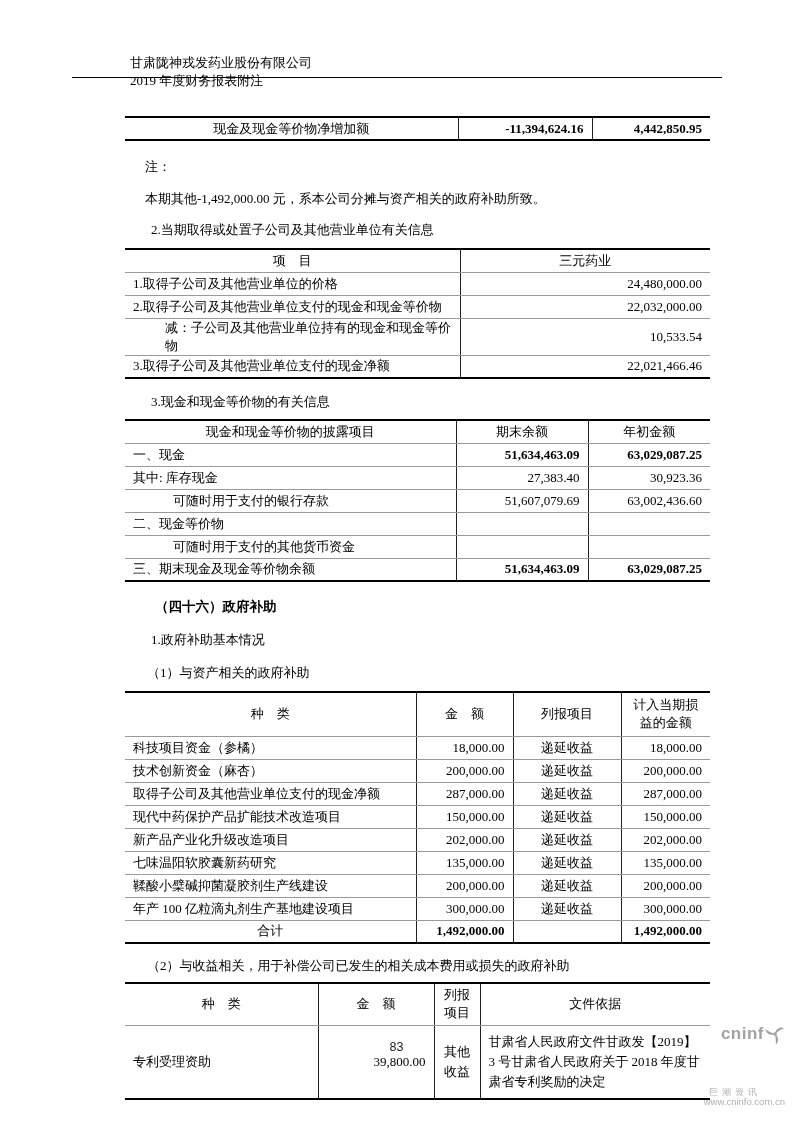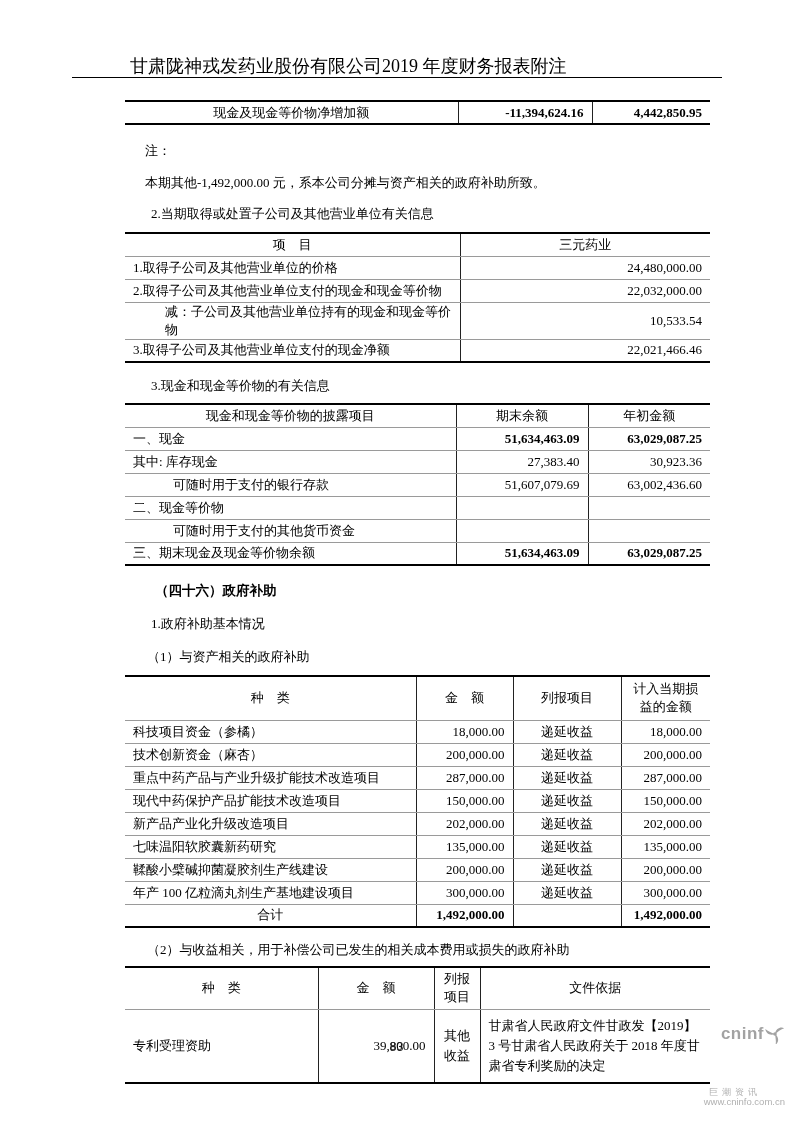--- a/index.html
+++ b/index.html
@@ -10,29 +10,30 @@
     margin: 0 auto;
     background: #ffffff;
     font-family: "Liberation Serif", "DejaVu Serif", serif;
     color: #000;
     font-size: 13px;
     overflow: hidden;
   }
   
   .page-head {
     position: absolute; top: 54px; left: 130px; width: 580px;
-    display: flex; 
-    font-size: 18px;
+    display: flex; justify-content: space-between;
+    font-size: 13px;
+    flex-direction: column;
   }
   .head-rule {
     position: absolute; top: 77px; left: 72px; width: 650px;
     border-top: 1.5px solid #000;
   }
   
-  .content { position: absolute; top: 0; left: 125px; width: 585px; }
+  .content { position: absolute; top: 16px; left: 125px; width: 585px; }
 
   table { border-collapse: collapse; width: 585px; table-layout: fixed;
           border-top: 2.5px solid #000; border-bottom: 2.5px solid #000; }
   td, th { font-weight: normal; font-size: 13px; padding: 0 8px;
            border-bottom: 1px solid #9a9a9a; overflow: hidden; }
   td.vl, th.vl { border-left: 1px solid #222; }
   tr { height: 23px; }
   .num { text-align: right; font-variant-numeric: tabular-nums; }
   .ctr { text-align: center; }
   .b   { font-weight: bold; }
@@ -202,21 +203,21 @@
         <td class="vl ctr">递延收益</td>
         <td class="vl num">18,000.00</td>
       </tr>
       <tr>
         <td>技术创新资金（麻杏）</td>
         <td class="vl num">200,000.00</td>
         <td class="vl ctr">递延收益</td>
         <td class="vl num">200,000.00</td>
       </tr>
       <tr>
-        <td>重点中药产品与产业升级扩能技术改造项目</td>
+        <td>取得子公司及其他营业单位支付的现金净额</td>
         <td class="vl num">287,000.00</td>
         <td class="vl ctr">递延收益</td>
         <td class="vl num">287,000.00</td>
       </tr>
       <tr>
         <td>现代中药保护产品扩能技术改造项目</td>
         <td class="vl num">150,000.00</td>
         <td class="vl ctr">递延收益</td>
         <td class="vl num">150,000.00</td>
       </tr>

